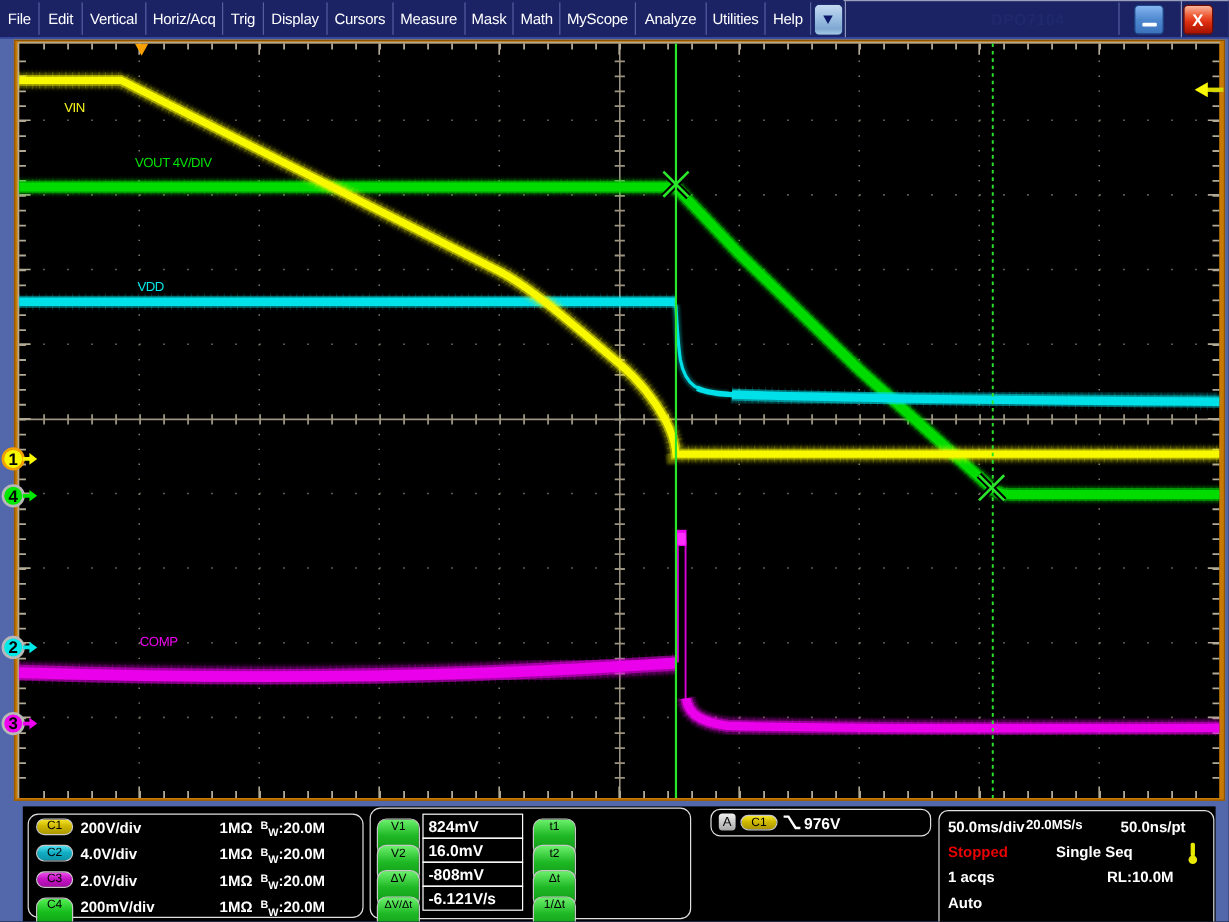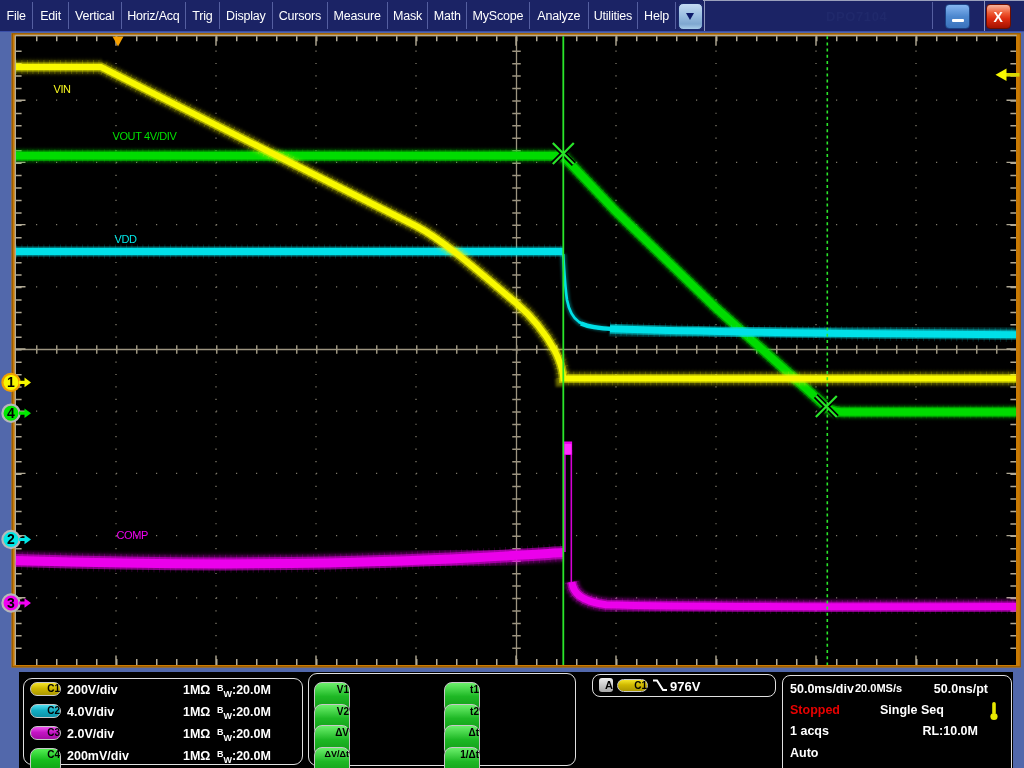--- a/index.html
+++ b/index.html
@@ -21,21 +21,21 @@
 #minbtn:after { content:""; position:absolute; left:6px; top:14.5px; width:11.5px; height:3px; background:#fff; border-radius:1px; }
 #sep2 { position:absolute; left:984px; top:0px; width:1.2px; height:31px; background:#8e96bd; }
 #topline { position:absolute; left:703px; top:0px; width:321px; height:1px; background:#9aa0bc; }
 #clsbtn { position:absolute; left:986px; top:3.5px; width:24.5px; height:25px; border-radius:4px;
   background:linear-gradient(#f9b59c,#ee5b35 35%,#dd2c10 60%,#a31200); border:1px solid #6e0e00;
   color:#fff; font-size:14px; font-weight:bold; text-align:center; line-height:24px; }
 #botstrip { position:absolute; left:19px; top:672px; width:994px; height:96px; background:#000; }
 .panel { position:absolute; background:#000; border:1.5px solid #e0e0e0; border-radius:9px; }
 .wt { color:#fff; font-weight:bold; font-size:12.5px; position:absolute; white-space:nowrap; }
 .badge { position:absolute; border-radius:8px; border:1.5px solid #c8c8c8;
-  color:#000; font-weight:bold; font-size:10px; text-align:right; }
+  color:#000; font-weight:normal; font-size:10px; text-align:center; }
 .gb { background:linear-gradient(#6cf06c,#1eb825 45%,#0d9212); width:36px; height:32px; line-height:13px; }
 .cells { position:absolute; }
 .cell { width:84px; height:21px; border:1px solid #fff; margin-top:-1px;
   color:#fff; font-weight:bold; font-size:13px; line-height:20px; padding-left:4px; }
 sub.w { font-size:9px; vertical-align:-3px; }
 sup.b { font-size:9px; vertical-align:3px; }
 </style></head><body>
 <div id="menubar">
     <div class="mi" style="width:33.3px">File</div>
     <div class="mi" style="width:35.5px">Edit</div>
@@ -176,20 +176,26 @@
   <div class="badge" style="left:6px;top:69px;width:31px;height:27px;line-height:12px;background:linear-gradient(#54ef54,#16bd1c 45%,#0c9812)">C4</div>
   <span class="wt" style="left:43px;top:69.5px">200mV/div</span>
   <span class="wt" style="left:159px;top:69.5px">1MΩ</span>
   <span class="wt" style="left:193px;top:69.5px"><sup class="b">B</sup><sub class="w">W</sub>:20.0M</span>
 </div>
 <div class="panel" style="left:308px;top:673px;width:268px;height:93px">
   <div class="badge gb" style="left:5px;top:8px">V1</div>
   <div class="badge gb" style="left:5px;top:29.5px">V2</div>
   <div class="badge gb" style="left:5px;top:51px">ΔV</div>
   <div class="badge gb" style="left:5px;top:72.5px;font-size:9px">ΔV/Δt</div>
+  <div class="cells" style="left:43px;top:5px">
+    <div class="cell">824mV</div>
+      <div class="cell">16.0mV</div>
+    <div class="cell">-808mV</div>
+      <div class="cell">-6.121V/s</div>
+  </div>
   <div class="badge gb" style="left:135px;top:8px">t1</div>
   <div class="badge gb" style="left:135px;top:29.5px">t2</div>
   <div class="badge gb" style="left:135px;top:51px">Δt</div>
   <div class="badge gb" style="left:135px;top:72.5px">1/Δt</div>
 </div>
 <div class="panel" style="left:592px;top:674px;width:184px;height:23px;border-radius:8px">
   <div class="badge" style="left:6px;top:3px;width:14px;height:14px;border-radius:3px;border:none;background:linear-gradient(#efefef,#a8a8a8);font-size:11px;line-height:14px">A</div>
   <div class="badge" style="left:24px;top:4px;width:31px;height:12.5px;line-height:11px;background:linear-gradient(#f5e52a,#cfb800 45%,#ab9700)">C1</div>
   <svg style="position:absolute;left:59px;top:3px" width="16" height="15" viewBox="0 0 16 15">
     <path d="M1,2.5 H5 L11,12 H15" stroke="#fff" stroke-width="2" fill="none"></path>

